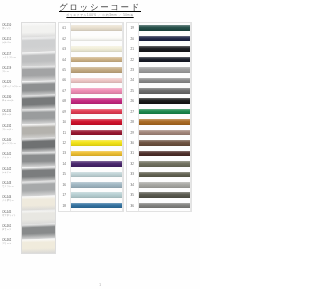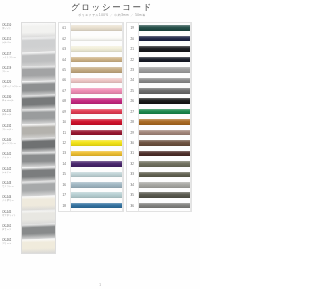--- a/index.html
+++ b/index.html
@@ -6,21 +6,21 @@
   body{
     width:200px;height:289px;
     background:#ffffff;
     font-family:"Liberation Sans","DejaVu Sans",sans-serif;
     overflow:hidden;
     position:relative;
   }
   .page{position:relative;width:200px;height:289px;background:#fefefe;}
 
   
-  .header{position:absolute;top:2px;left:12px;width:200px;text-align:center;}
+  .header{position:absolute;top:2px;left:0;width:200px;text-align:center;text-decoration:underline;}
   .title{
     font-size:8.5px;letter-spacing:1.6px;color:#3a3a3a;
     font-family:"DejaVu Sans",sans-serif;
     white-space:nowrap;line-height:10px;
   }
   .subtitle{
     font-size:2.9px;letter-spacing:.5px;color:#8d8d8d;
     white-space:nowrap;line-height:5px;margin-top:1px;
   }
 

